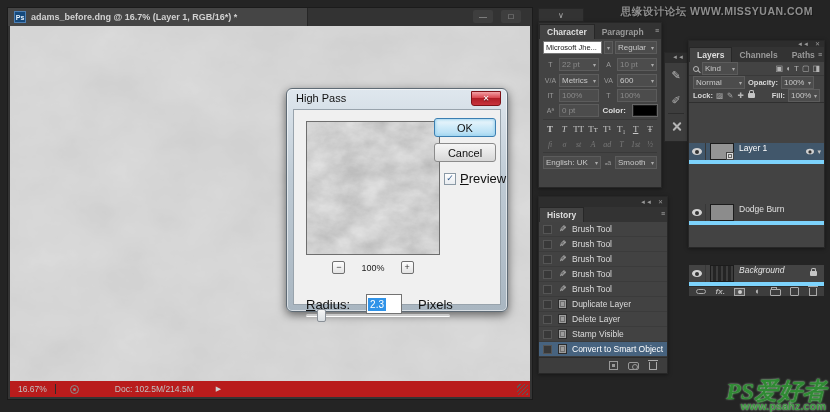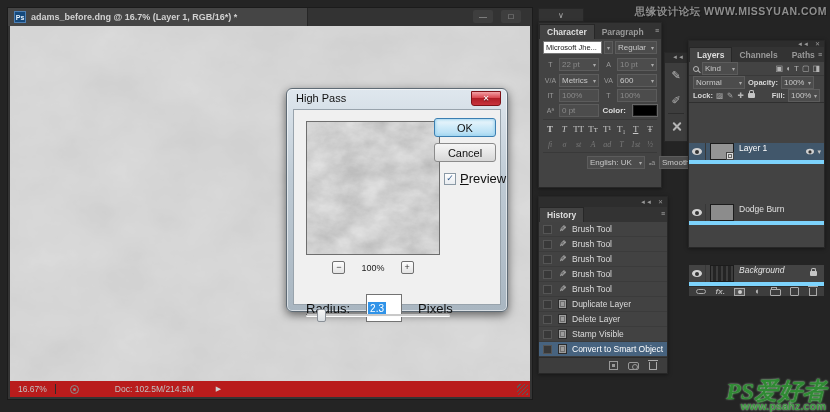--- a/index.html
+++ b/index.html
@@ -45,21 +45,21 @@
             border:1px solid #98a3ac;}
   .dlg-preview{position:absolute;left:12px;top:11px;width:134px;height:134px;border:1px solid #6e6e6e;
                background:#9d9d9d;overflow:hidden;}
   .dlg-zoomrow{position:absolute;left:12px;top:151px;width:134px;display:flex;align-items:center;justify-content:center;gap:16px;}
   .zoom-btn{width:13px;height:13px;background:linear-gradient(#fdfdfd,#e3e3e3);border:1px solid #707070;
             border-radius:2px;font-size:9px;color:#333;display:flex;align-items:center;justify-content:center;line-height:1;}
   .zoom-val{font-size:9px;color:#222;}
   .dlg-radiusrow{position:absolute;left:12px;top:184px;display:flex;align-items:center;gap:16px;}
   .dlg-label{font-size:13px;color:#111;}
   .accel{text-decoration:underline;}
-  .radius-input{width:36px;height:28px;background:#fff;border:1px solid #737373;display:flex;align-items:center;padding:0 1px;}
+  .radius-input{width:36px;height:20px;background:#fff;border:1px solid #737373;display:flex;align-items:center;padding:0 1px;}
   .radius-sel{background:#3093e8;color:#fff;font-size:10px;padding:0 2px;line-height:13px;}
   .dlg-slider{position:absolute;left:12px;top:199px;width:144px;height:13px;}
   .slider-groove{position:absolute;left:0;right:0;top:5px;height:3px;background:#c9c9c9;
                  border-bottom:1px solid #fdfdfd;border-radius:2px;}
   .slider-thumb{position:absolute;left:11px;top:0;width:9px;height:13px;border-radius:2px;
                 background:linear-gradient(#f6f6f6,#d8dde1);border:1px solid #8a9097;}
   .dlg-btn{position:absolute;right:4px;width:62px;height:19px;border-radius:3px;font-size:11px;color:#111;
            display:flex;align-items:center;justify-content:center;}
   .dlg-ok{top:8px;border:1px solid #3c7fb1;background:linear-gradient(#f1f8fc,#d0ebf9 45%,#b0dcf3);
           box-shadow:inset 0 0 3px 1px #9cd3ef;}
@@ -161,21 +161,21 @@
   .hlabel{font-size:8.5px;color:#ddd;margin-left:3px;white-space:nowrap;}
   .hitem.selected .hlabel{color:#fff;}
   .hbottom{height:16px;background:#3d3d3d;border-top:1px solid #2c2c2c;display:flex;align-items:center;
            justify-content:flex-end;gap:10px;padding:0 10px;}
   .docstateic{width:9px;height:9px;border:1px solid #999;position:relative;}
   .docstateic::after{content:'';position:absolute;left:2px;top:2px;width:3px;height:3px;background:#999;}
   .camic{width:11px;height:8px;border:1px solid #999;border-radius:2px;position:relative;}
   .camic::after{content:'';position:absolute;left:3px;top:1px;width:4px;height:4px;border:1px solid #999;border-radius:50%;}
 
   
-  .wm-top{position:absolute;right:3px;top:5px;font-size:10.5px;font-weight:bold;color:#8e8e8e;
+  .wm-top{position:absolute;right:17px;top:5px;font-size:10.5px;font-weight:bold;color:#8e8e8e;
           letter-spacing:.5px;text-shadow:1px 1px 0 #1a1a1a;}
   .wm-bottom{position:absolute;right:4px;bottom:0;text-align:right;line-height:1;}
   .wm-ps{font-family:"Liberation Serif",serif;font-style:italic;font-weight:bold;font-size:24px;color:#2f8a33;
          text-shadow:0 0 2px #cfe9cf,1px 1px 0 #0e3c10;}
   .wm-url{font-size:11px;font-weight:bold;color:#3c9a40;text-shadow:0 0 2px #dfeede;margin-top:-2px;}
 </style>
 </head>
 <body>
 
 <div id="app">
@@ -350,21 +350,21 @@
       <span class="tbtn ot">fi</span>
       <span class="tbtn ot">σ</span>
       <span class="tbtn ot">st</span>
       <span class="tbtn ot">A</span>
       <span class="tbtn ot">ad</span>
       <span class="tbtn ot">T</span>
       <span class="tbtn ot">1st</span>
       <span class="tbtn ot">½</span>
     </div>
     <div class="crule"></div>
-    <div class="crow" style="height:16px;margin-left:44px;">
+    <div class="crow" style="height:16px;">
       <div class="dd" style="width:58px;flex:none;">
         <span>English: UK</span>
           <span class="da">▾</span>
       </div>
       <span class="fieldicon" style="width:10px;">ₐa</span>
       <div class="dd" style="flex:1;">
         <span>Smooth</span>
           <span class="da">▾</span>
       </div>
     </div>

